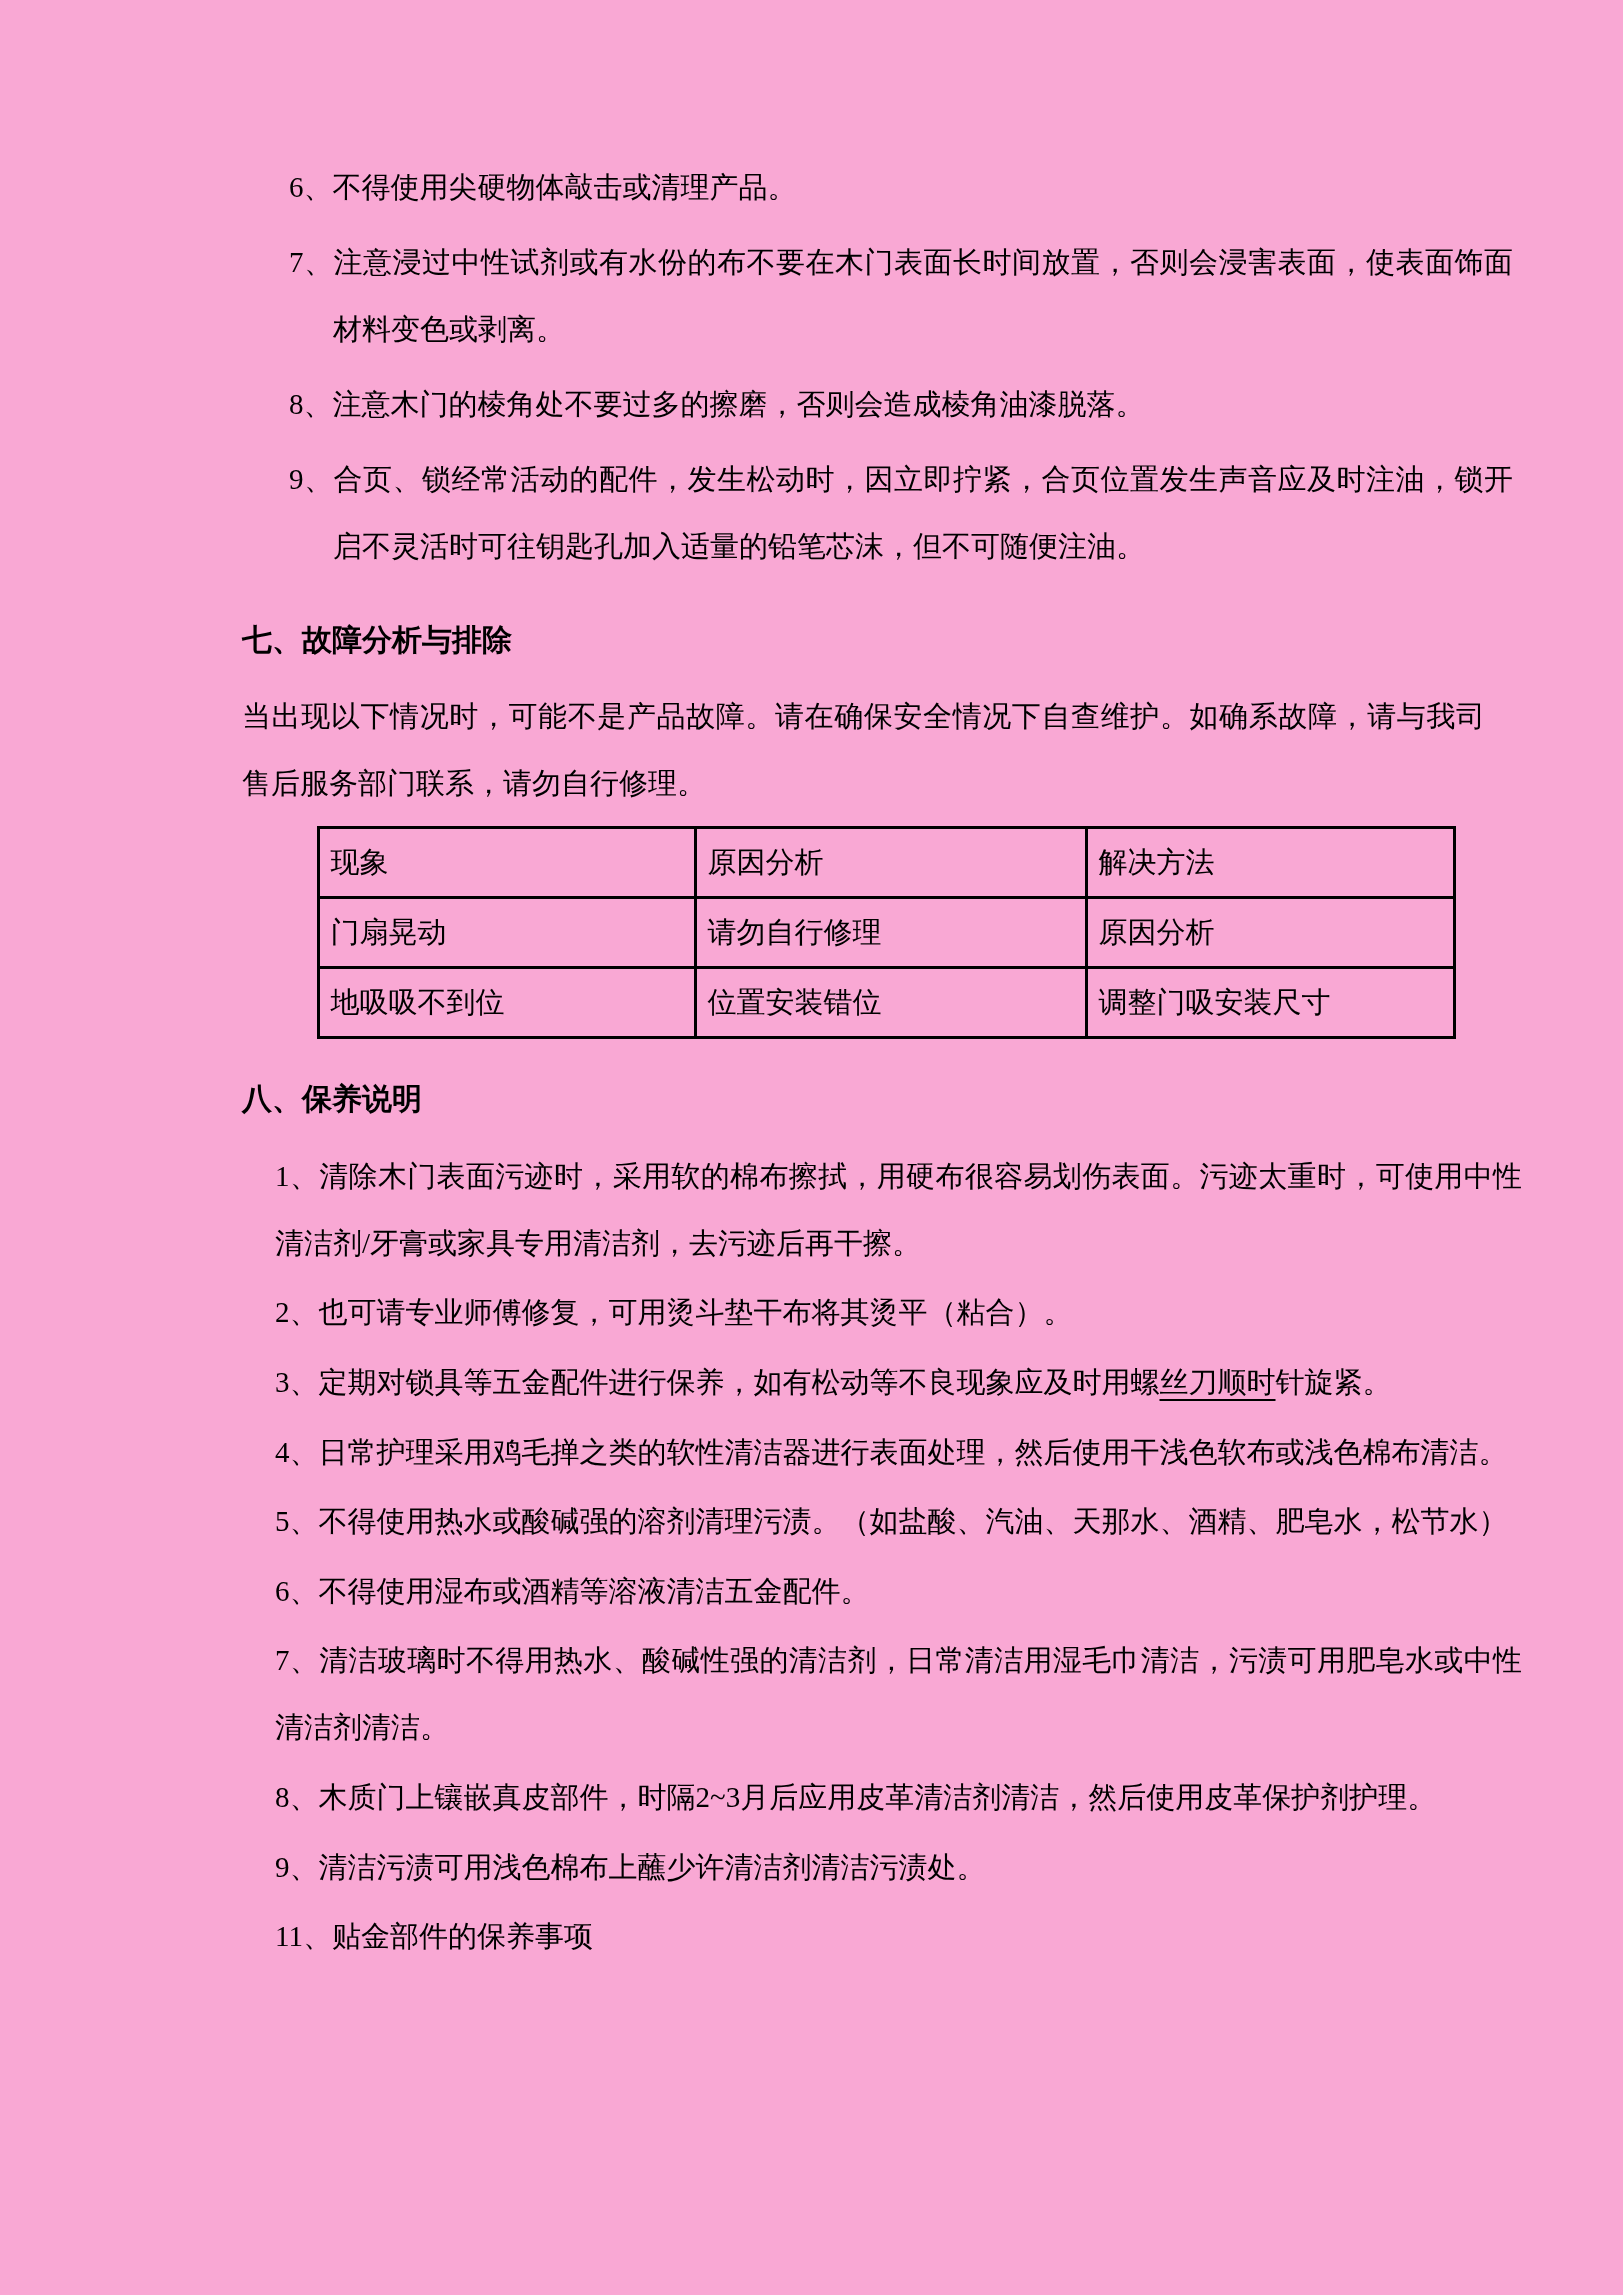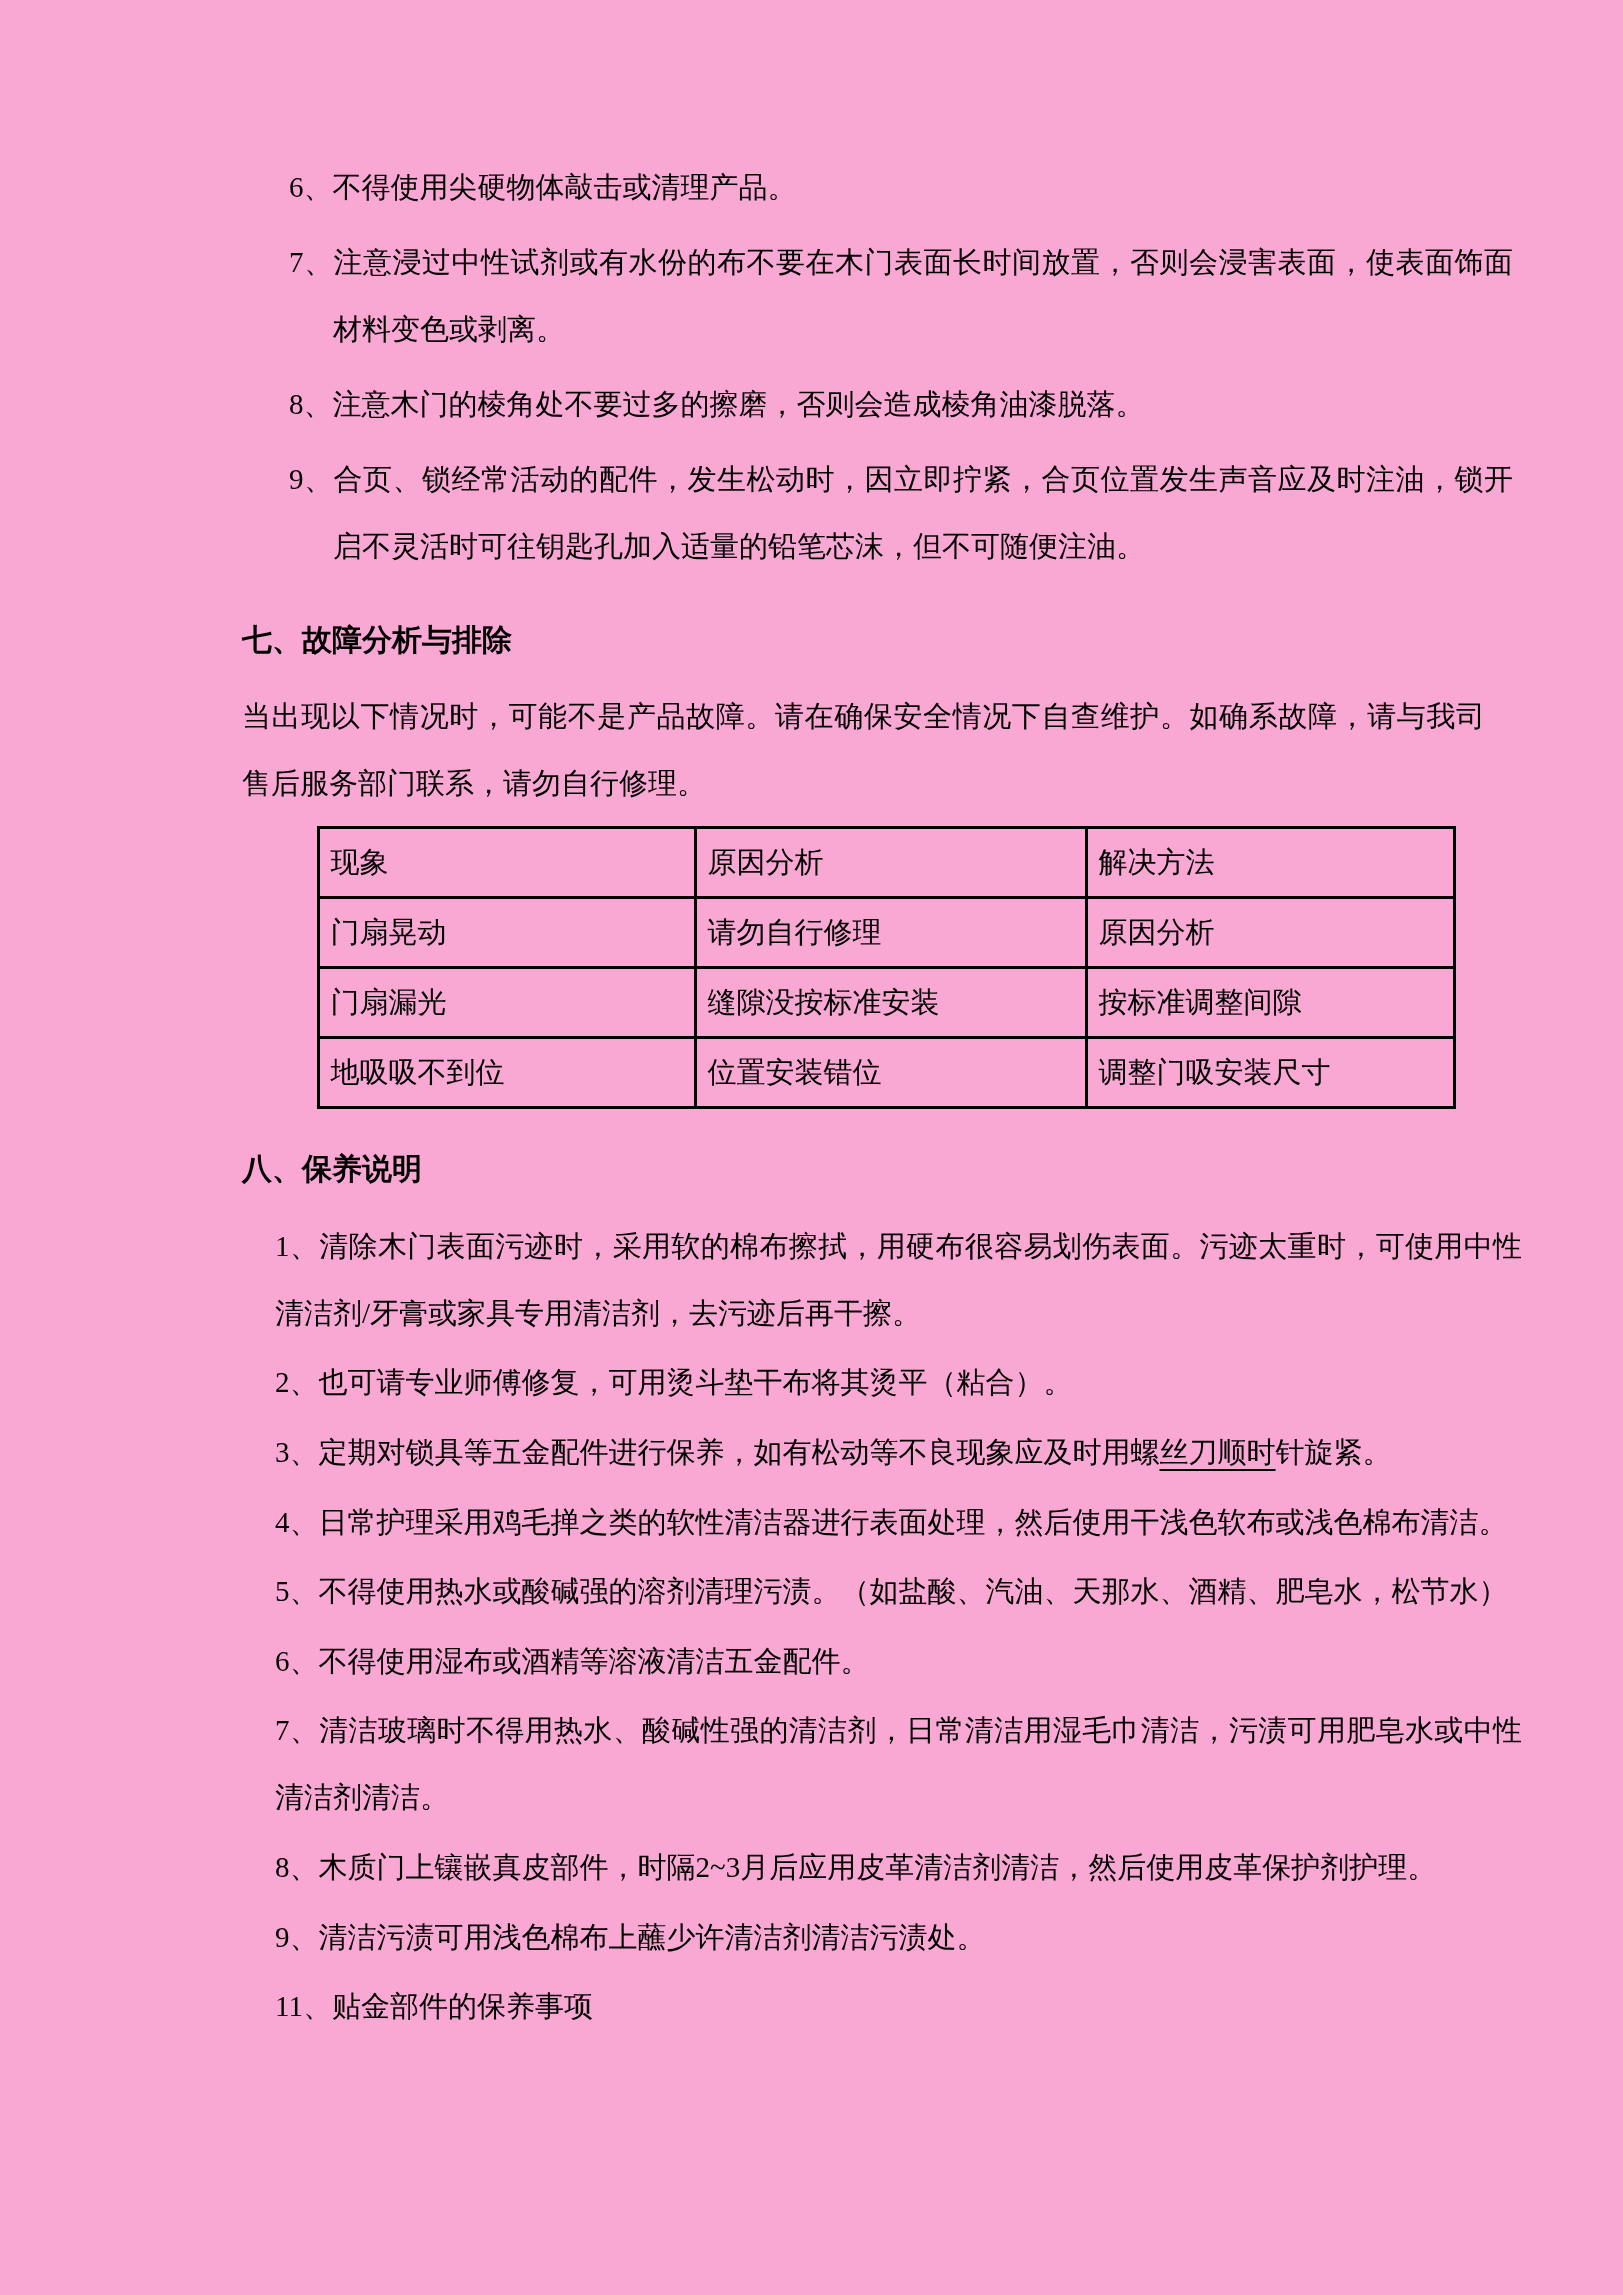--- a/index.html
+++ b/index.html
@@ -83,25 +83,20 @@
           <td>现象</td>
           <td>原因分析</td>
           <td>解决方法</td>
         </tr>
         <tr>
           <td>门扇晃动</td>
           <td>请勿自行修理</td>
           <td>原因分析</td>
         </tr>
         <tr>
-          <td>门扇漏光</td>
-          <td>缝隙没按标准安装</td>
-          <td>按标准调整间隙</td>
-        </tr>
-        <tr>
           <td>地吸吸不到位</td>
           <td>位置安装错位</td>
           <td>调整门吸安装尺寸</td>
         </tr>
       </tbody>
     </table>
 
     <div class="heading">八、保养说明</div>
 
     <div class="carelist">

